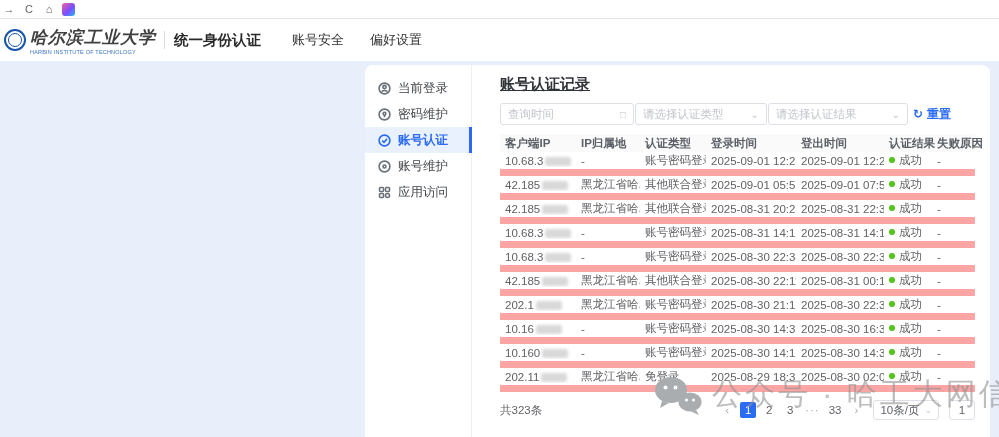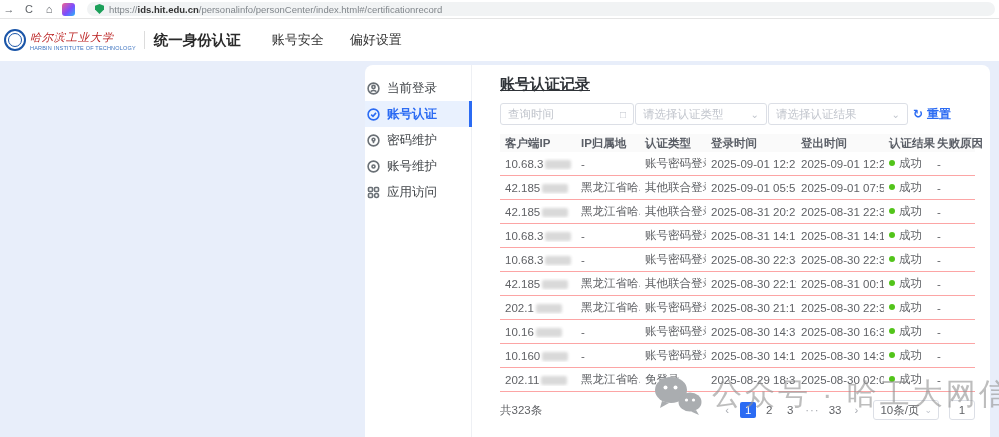--- a/index.html
+++ b/index.html
@@ -13,37 +13,37 @@
   .url-pill { flex:1; height:14px; margin:0 4px 0 6px; background:#f1f3f4; border-radius:8px; display:flex; align-items:center; padding:0 8px; gap:5px; min-width:0; }
   .shield { width:9px; height:10px; background:#1ca05a; clip-path:polygon(50% 0,100% 18%,100% 55%,50% 100%,0 55%,0 18%); flex:none; }
   .url-text { font-size:9.5px; color:#80868b; white-space:nowrap; overflow:hidden; }
   .url-text b { color:#333; font-weight:bold; }
 
   
   .app-header { height:42px; background:#fff; display:flex; align-items:center; padding-left:4px; }
   .logo { display:flex; align-items:center; gap:4px; }
   .emblem { width:22px; height:22px; border:2px solid #1a55a8; border-radius:50%; position:relative; flex:none; }
   .emblem::after { content:""; position:absolute; inset:2px; border:1px solid #1a55a8; border-radius:50%; }
-  .logo-txt .cn { font-size:11px; font-weight:normal; font-style:italic; color:#b91c1c; letter-spacing:1px; white-space:nowrap; }
+  .logo-txt .cn { font-size:17px; font-weight:bold; font-style:italic; color:#404040; letter-spacing:1px; white-space:nowrap; }
   .logo-txt .en { font-size:5.5px; color:#3e74c0; letter-spacing:.2px; white-space:nowrap; }
   .hdr-divider { width:1px; height:18px; background:#dcdcdc; margin:0 9px 0 8px; }
   .app-title { font-size:14.5px; font-weight:bold; color:#2a2a2a; margin-right:18px; white-space:nowrap; }
   .nav { display:flex; align-items:center; height:42px; }
   .nav-tab { font-size:13px; color:#333; padding:0 13px; height:42px; display:flex; align-items:center; cursor:pointer; position:relative; white-space:nowrap; }
   .nav-tab.active { background:var(--accent); color:#fff; font-weight:bold; border-radius:4px; height:36px; margin-top:3px; }
   .nav-tab.active::after { content:""; position:absolute; bottom:5px; left:50%; transform:translateX(-50%); width:14px; height:2px; background:rgba(255,255,255,.95); border-radius:1px; }
 
   
   :root { --accent:#2b6bf3; }
   .page { position:absolute; top:61px; left:0; right:0; bottom:0; background:#e8eefa; }
   .card { position:absolute; left:365px; top:4px; right:9px; bottom:0; background:#fff; border-radius:8px 8px 0 0; display:flex; }
 
   
   .sidebar { width:107px; border-right:1px solid #eef0f4; padding-top:10px; flex:none; }
-  .side-item { height:26px; display:flex; align-items:center; padding-left:2px; gap:7px; font-size:12.5px; color:#404448; cursor:pointer; position:relative; }
+  .side-item { height:26px; display:flex; align-items:center; padding-left:13px; gap:7px; font-size:12.5px; color:#404448; cursor:pointer; position:relative; }
   .side-item svg { width:13px; height:13px; stroke:#6a7076; fill:none; stroke-width:1.6; flex:none; }
   .side-item.active { background:#e9f1fe; color:var(--accent); font-weight:bold; }
   .side-item.active svg { stroke:var(--accent); }
   .side-item.active::after { content:""; position:absolute; right:-1px; top:0; bottom:0; width:3px; background:var(--accent); }
 
   
   .content { flex:1; padding:10px 10px 0 28px; min-width:0; }
   .page-title { font-size:15px; font-weight:bold; color:#2f3338; margin-bottom:9px;text-decoration:underline; }
   .filters { display:flex; align-items:center; gap:1px; margin-bottom:9px; }
   .f-input { width:134px; height:22px; border:1px solid #dcdfe6; border-radius:3px; display:flex; align-items:center; justify-content:space-between; padding:0 7px; font-size:11.5px; color:#c0c4cc; cursor:pointer; background:#fff; }
@@ -51,21 +51,21 @@
   .f-ico { color:#c0c4cc; font-size:10px; }
   .reset { display:flex; align-items:center; gap:4px; color:var(--accent); font-size:12px; cursor:pointer; margin-left:4px; white-space:nowrap; }
   .reset .r-ico { font-weight:bold; font-size:12px; }
   .reset .r-lbl { font-weight:bold; }
 
   
   .tbl { width:475px; }
   .t-head, .t-row { display:grid; grid-template-columns:76px 64px 66px 90px 88px 48px 43px; }
   .t-head { background:#fafafa; height:18px; align-items:center; }
   .t-head > div { font-size:11.5px; font-weight:bold; color:#5a5e66; padding-left:5px; white-space:nowrap; }
-  .t-row { height:24px; align-items:center; border-bottom:1px solid #fca5a5; }
+  .t-row { height:24px; align-items:center; border-bottom:7px solid #fca5a5; }
   .t-row > div { font-size:11.5px; color:#606266; padding-left:5px; white-space:nowrap; overflow:hidden; }
   .mask { display:inline-block; width:26px; height:9px; margin-left:2px; border-radius:2px; background:#d9d9d9; filter:blur(1.5px); vertical-align:middle; }
   .dot { display:inline-block; width:6px; height:6px; border-radius:50%; background:#52c41a; margin-right:4px; vertical-align:1px; }
 
   
   .t-footer { display:flex; align-items:center; margin-top:8px; width:475px; }
   .total { font-size:11.5px; color:#606266; }
   .pager { margin-left:auto; display:flex; align-items:center; gap:5px; }
   .pg { min-width:16px; height:16px; line-height:16px; text-align:center; font-size:11.5px; color:#606266; cursor:pointer; border-radius:2px; padding:0 2px; }
   .pg.active { background:var(--accent); color:#fff; }
@@ -80,24 +80,20 @@
   .wm-text { font-size:30px; color:rgba(145,145,145,.6); letter-spacing:3px; white-space:nowrap; font-weight:500; }
 </style>
 </head>
 <body>
 
 <div class="browser-bar">
   <span class="b-ico">→</span>
   <span class="b-ico">C</span>
   <span class="b-ico">⌂</span>
   <span class="ai-ico"></span>
-  <div class="url-pill">
-    <span class="shield"></span>
-    <span class="url-text"><span>https://</span><b>ids.hit.edu.cn</b><span>/personalinfo/personCenter/index.html#/certificationrecord</span></span>
-  </div>
 </div>
 
 <div class="app-header">
   <div class="logo">
     <span class="emblem"></span>
     <span class="logo-txt">
       <div class="cn">哈尔滨工业大学</div>
       <div class="en">HARBIN INSTITUTE OF TECHNOLOGY</div>
     </span>
   </div>
@@ -114,34 +110,34 @@
 
     <div class="sidebar" id="sidebar">
         <div class="side-item">
           <svg viewBox="0 0 13 13">
             <circle cx="6.5" cy="6.5" r="5.4"></circle>
             <circle cx="6.5" cy="5" r="1.6"></circle>
             <path d="M3.6 9.6 Q6.5 7.4 9.4 9.6"></path>
           </svg>
           <span>当前登录</span>
         </div>
-        <div class="side-item active">
-          <svg viewBox="0 0 13 13">
-            <circle cx="6.5" cy="6.5" r="5.4"></circle>
-            <path d="M4.2 6.6 L6 8.3 L9 4.9"></path>
-          </svg>
-          <span>账号认证</span>
-        </div>
         <div class="side-item">
           <svg viewBox="0 0 13 13">
             <circle cx="6.5" cy="6.5" r="5.4"></circle>
             <circle cx="6.5" cy="5.6" r="1.4"></circle>
             <path d="M6.5 7 L6.5 9.2"></path>
           </svg>
           <span>密码维护</span>
+        </div>
+        <div class="side-item active">
+          <svg viewBox="0 0 13 13">
+            <circle cx="6.5" cy="6.5" r="5.4"></circle>
+            <path d="M4.2 6.6 L6 8.3 L9 4.9"></path>
+          </svg>
+          <span>账号认证</span>
         </div>
         <div class="side-item">
           <svg viewBox="0 0 13 13">
             <circle cx="6.5" cy="6.5" r="5.4"></circle>
             <circle cx="6.5" cy="6.5" r="1.5"></circle>
           </svg>
           <span>账号维护</span>
         </div>
         <div class="side-item">
           <svg viewBox="0 0 13 13">

